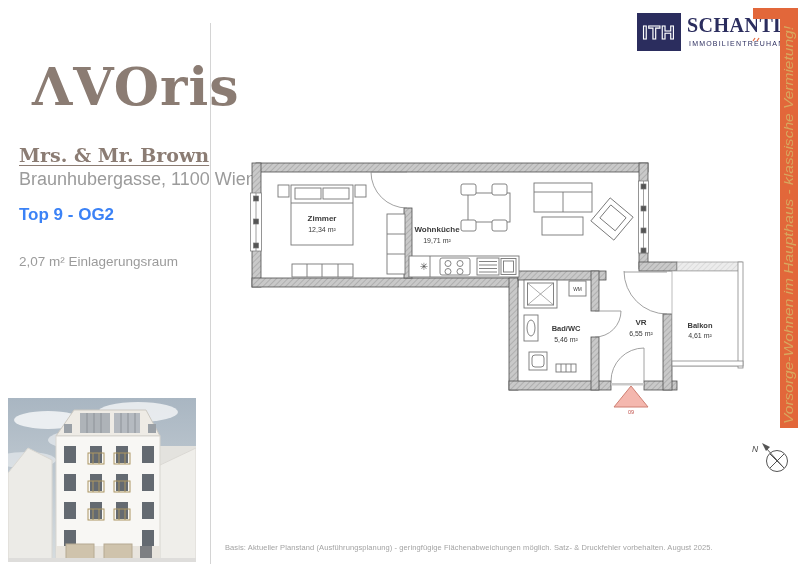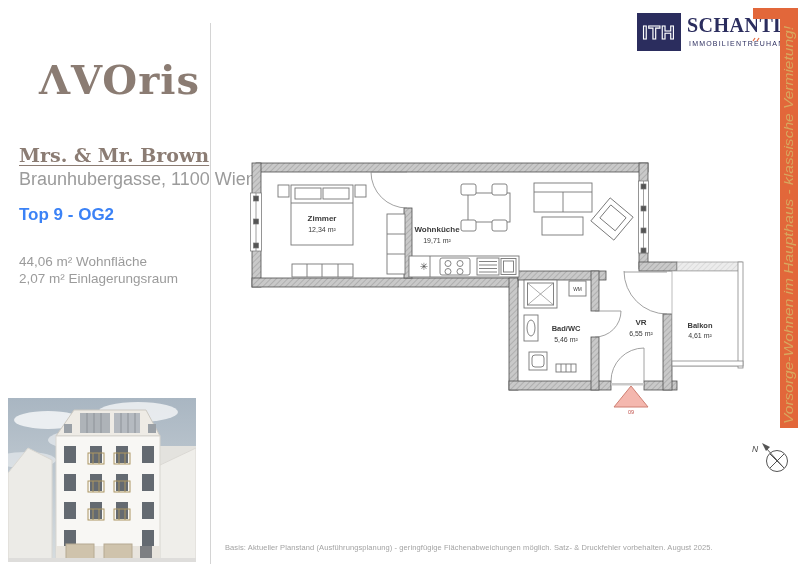--- a/index.html
+++ b/index.html
@@ -1,21 +1,21 @@
 <!DOCTYPE html>
 <html><head>
 <meta charset="utf-8">
 <style>
   html,body{margin:0;padding:0;background:#fff;}
   body{width:800px;height:564px;position:relative;overflow:hidden;
        font-family:"Liberation Sans",sans-serif;}
   .abs{position:absolute;}
   #divider{left:210px;top:23px;width:1px;height:541px;background:#d4d4d4;}
-  #avoris-logo{left:39px;top:56px;font-family:"DejaVu Serif",serif;
-       font-size:40px;color:#8b7c73;letter-spacing:1px;font-weight:600;}
+  #avoris-logo{left:32px;top:56px;font-family:"DejaVu Serif",serif;
+       font-size:52px;color:#8b7c73;letter-spacing:1px;font-weight:600;}
   #client-name{left:19px;top:144px;font-family:"DejaVu Serif",serif;font-weight:bold;
        font-size:19px;color:#8b7c73;text-decoration:underline;text-underline-offset:3px;text-align:right;}
   #address{left:19px;top:169px;font-size:18px;color:#9b9b9b;}
   #unit{left:19px;top:205px;font-family:Liberation Sans, sans-serif;font-weight:bold;
        font-size:17px;color:#3b82f6;}
   #areas{left:19px;top:254px;font-size:13.5px;color:#9b9b9b;line-height:16.5px;}
   #ith-box{left:637px;top:13px;}
   #company-name{left:687px;top:14px;font-family:"Liberation Serif",serif;font-weight:bold;
        font-size:20px;letter-spacing:0.5px;color:#2b2d5e;}
   #company-sub{left:689px;top:40px;font-size:7px;letter-spacing:1.2px;color:#2b2d5e;}
@@ -27,21 +27,20 @@
 </head>
 <body>
 
 <div id="divider" class="abs"></div>
 
 <div id="avoris-logo" class="abs">ΛVOris</div>
 <div id="client-name" class="abs">Mrs. &amp; Mr. Brown</div>
 <div id="address" class="abs">Braunhubergasse, 1100 Wien</div>
 <div id="unit" class="abs">Top 9 - OG2</div>
 <div id="areas" class="abs">
-  <div>44,06 m² Wohnfläche</div>
   <div>2,07 m² Einlagerungsraum</div>
 </div>
 
 <svg id="photo" class="abs" viewBox="0 0 188 164">
   <defs>
     <linearGradient id="sky" x1="0" y1="0" x2="0" y2="1">
       <stop offset="0" stop-color="#a9b6c2"></stop>
         <stop offset="1" stop-color="#d6dcdf"></stop>
     </linearGradient>
   </defs>

